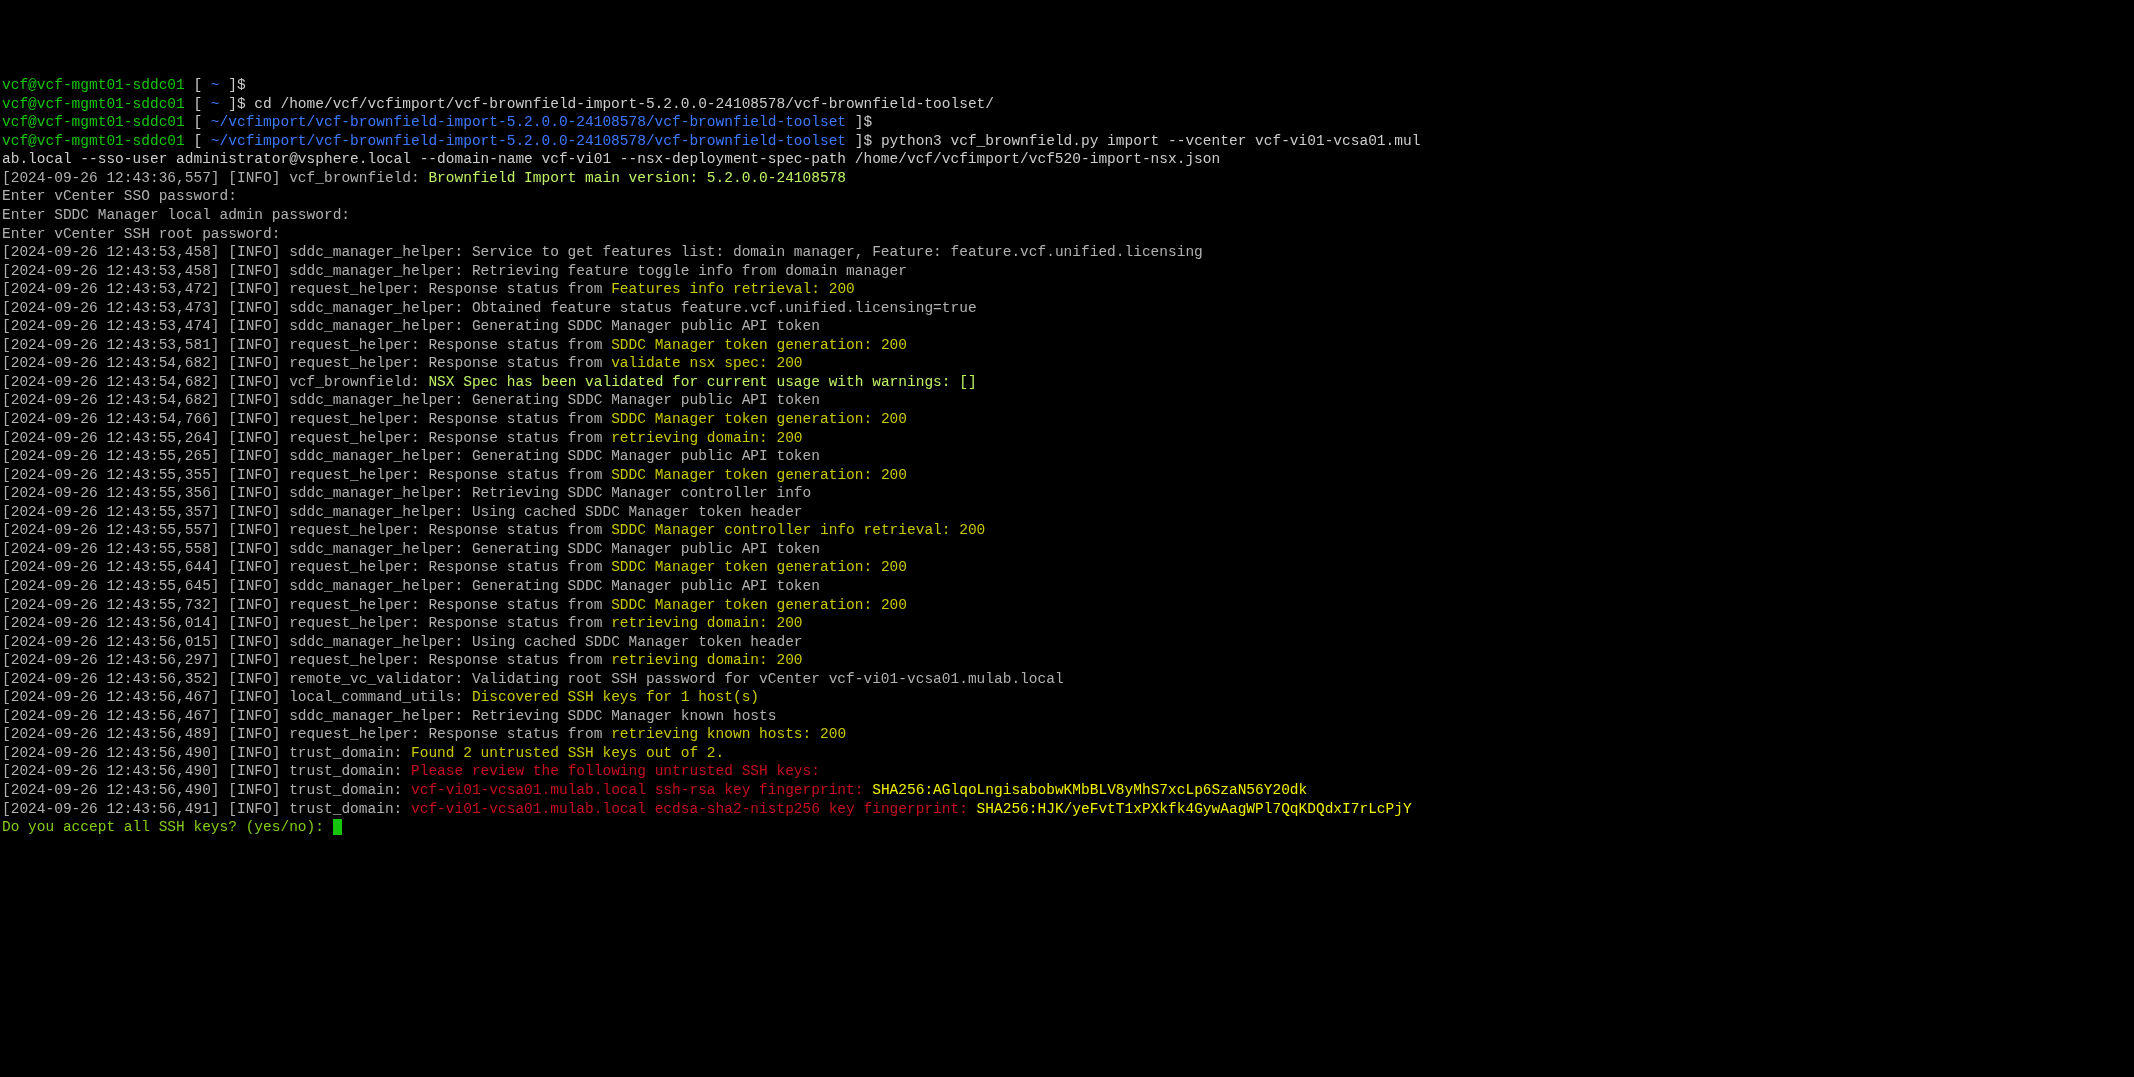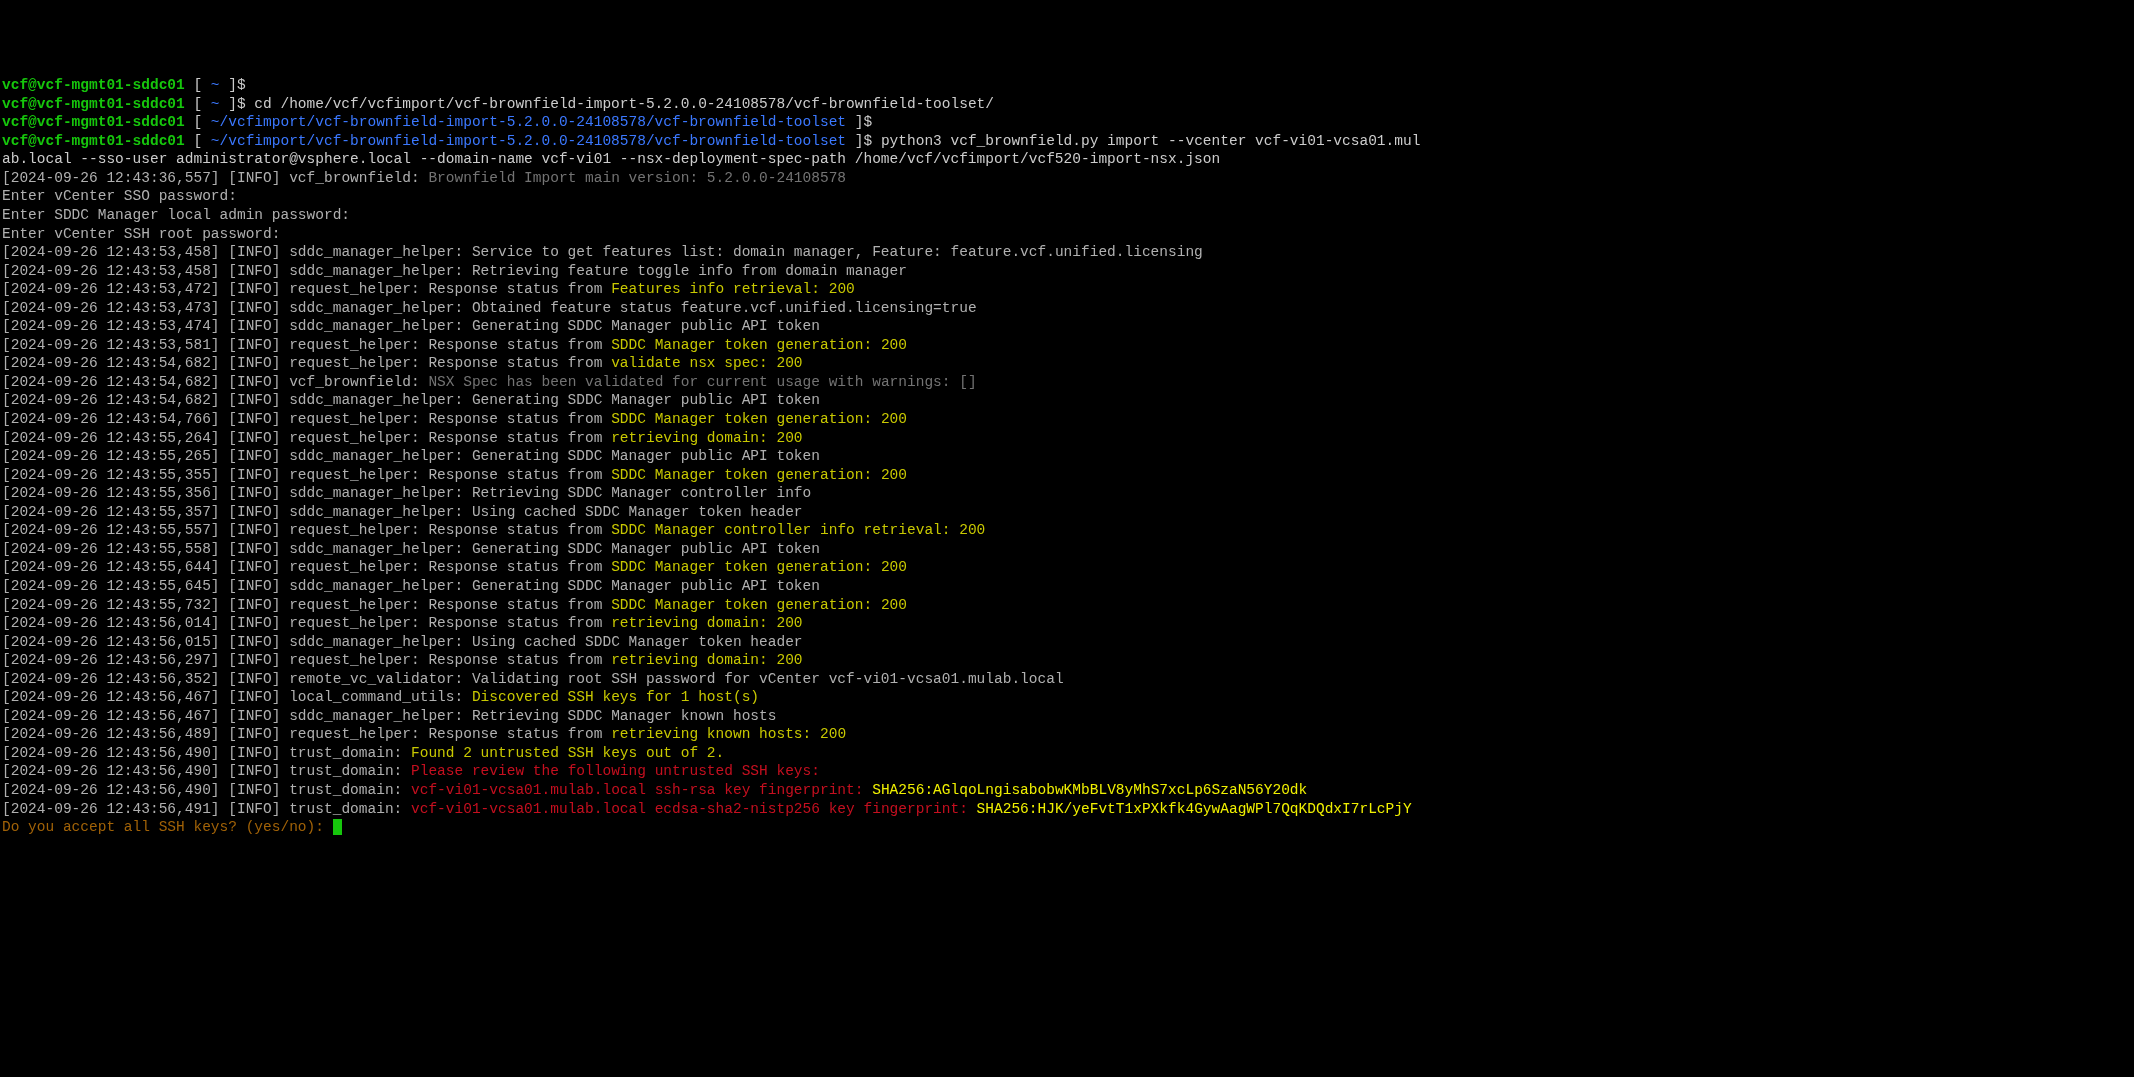--- a/index.html
+++ b/index.html
@@ -6,27 +6,27 @@
     body {
       background: #000;
       font-family: 'Courier New', Consolas, monospace;
       font-size: 14.5px;
       line-height: 1.28;
       color: #b0b0b0;
       white-space: pre;
       padding: 2px;
       overflow-x: auto;
     }
-    .green { color: #737373; }
-    .bright-green { color: #16c60c; font-weight: bold; }
+    .green { color: #bef264; }
+    .bright-green { color: #16c60c; font-weight: normal; }
     .blue { color: #3b78ff; }
     .yellow { color: #c8c800; }
     .yellow-bold { color: #f0f000; font-weight: normal; }
     .red { color: #c50f1f; text-align: center; }
-    .red-bright { color: #a16207; }
+    .red-bright { color: #84cc16; }
     .white { color: #cccccc; }
     .gray { color: #b0b0b0; }
     .cursor {
       display: inline-block;
       width: 9px;
       height: 16px;
       background: #16c60c;
       vertical-align: text-bottom;
     }
     .line { display: block; }

